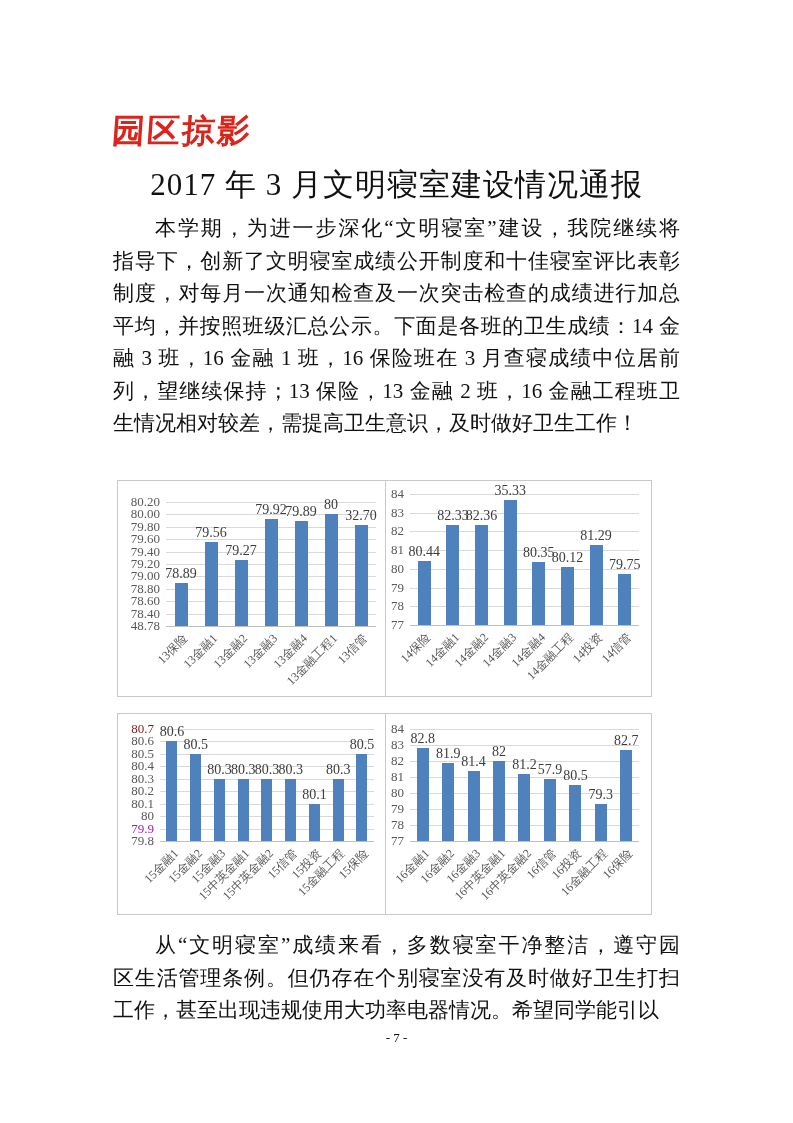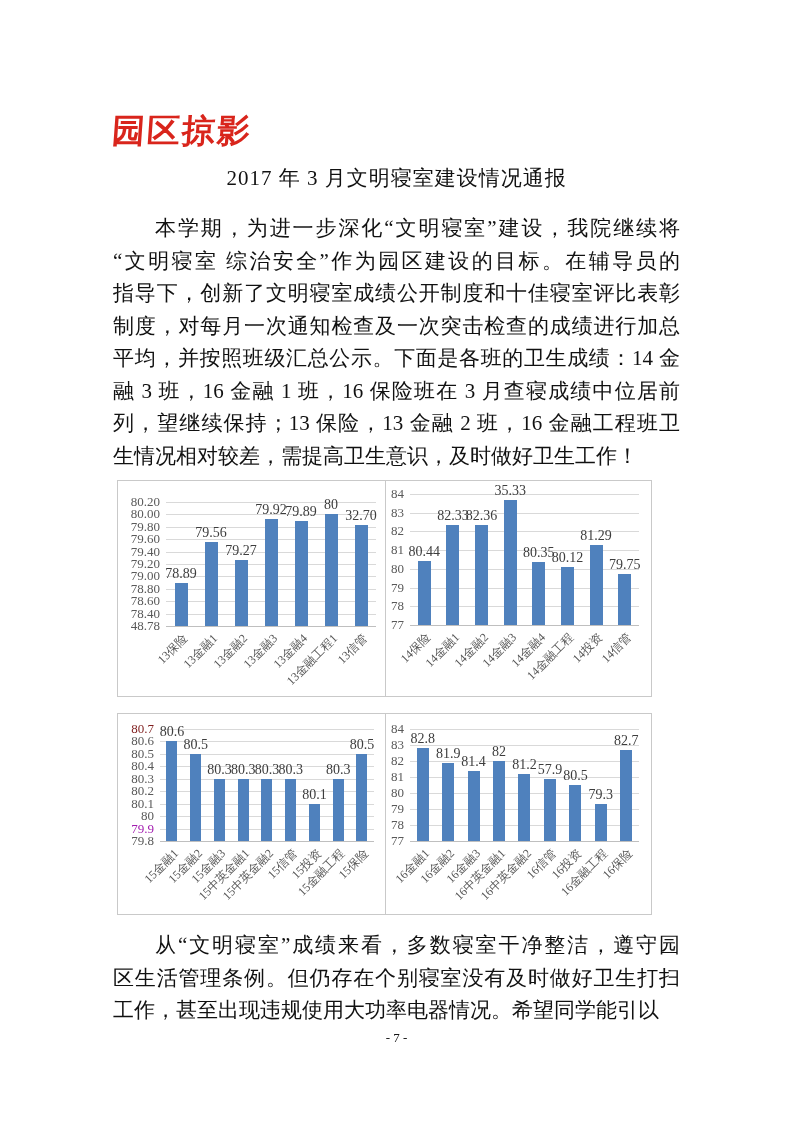--- a/index.html
+++ b/index.html
@@ -9,21 +9,21 @@
     overflow:hidden;margin:0 auto;
   }
   .logo{
     position:absolute;left:112px;top:110px;height:42px;
     font-family:"Liberation Sans","DejaVu Sans",sans-serif;
     font-weight:900;font-size:33px;line-height:42px;letter-spacing:2px;
     transform:skewX(-4deg);
   }
   .doc-title{
     position:absolute;left:0;right:0;top:164px;margin:0;
-    text-align:center;font-size:21px;font-weight:normal;letter-spacing:1px;
+    text-align:center;font-size:31px;font-weight:normal;letter-spacing:1px;
   }
   .para{position:absolute;left:113px;width:567px;font-size:21px;line-height:32.5px;}
   .para-1{top:212px;}
   .para-2{top:929px;}
   .para .line{text-align:justify;text-align-last:justify;}
   .para .line.last{text-align-last:left;}
   .para .line.indent{text-indent:2em;}
   .chart{position:absolute;background:#fff;border:1px solid #c9c9c9;overflow:hidden;}
   #chart0{left:117px;top:480px;width:268px;height:215px;}
   #chart1{left:385px;top:480px;width:265px;height:215px;}
@@ -46,21 +46,20 @@
 <body>
 
 <div class="page">
 
   <div class="logo" style="color: rgb(217, 37, 28);">园区掠影</div>
 
   <h1 class="doc-title">2017 年 3 月文明寝室建设情况通报</h1>
 
   <div class="para para-1" id="para1">
       <div class="line indent">本学期，为进一步深化“文明寝室”建设，我院继续将</div>
-      <div class="line">“文明寝室 综治安全”作为园区建设的目标。在辅导员的</div>
       <div class="line">指导下，创新了文明寝室成绩公开制度和十佳寝室评比表彰</div>
       <div class="line">制度，对每月一次通知检查及一次突击检查的成绩进行加总</div>
       <div class="line">平均，并按照班级汇总公示。下面是各班的卫生成绩：14 金</div>
       <div class="line">融 3 班，16 金融 1 班，16 保险班在 3 月查寝成绩中位居前</div>
       <div class="line">列，望继续保持；13 保险，13 金融 2 班，16 金融工程班卫</div>
       <div class="line last">生情况相对较差，需提高卫生意识，及时做好卫生工作！</div>
     </div>
 
   <div>
     <div class="chart" id="chart0">

